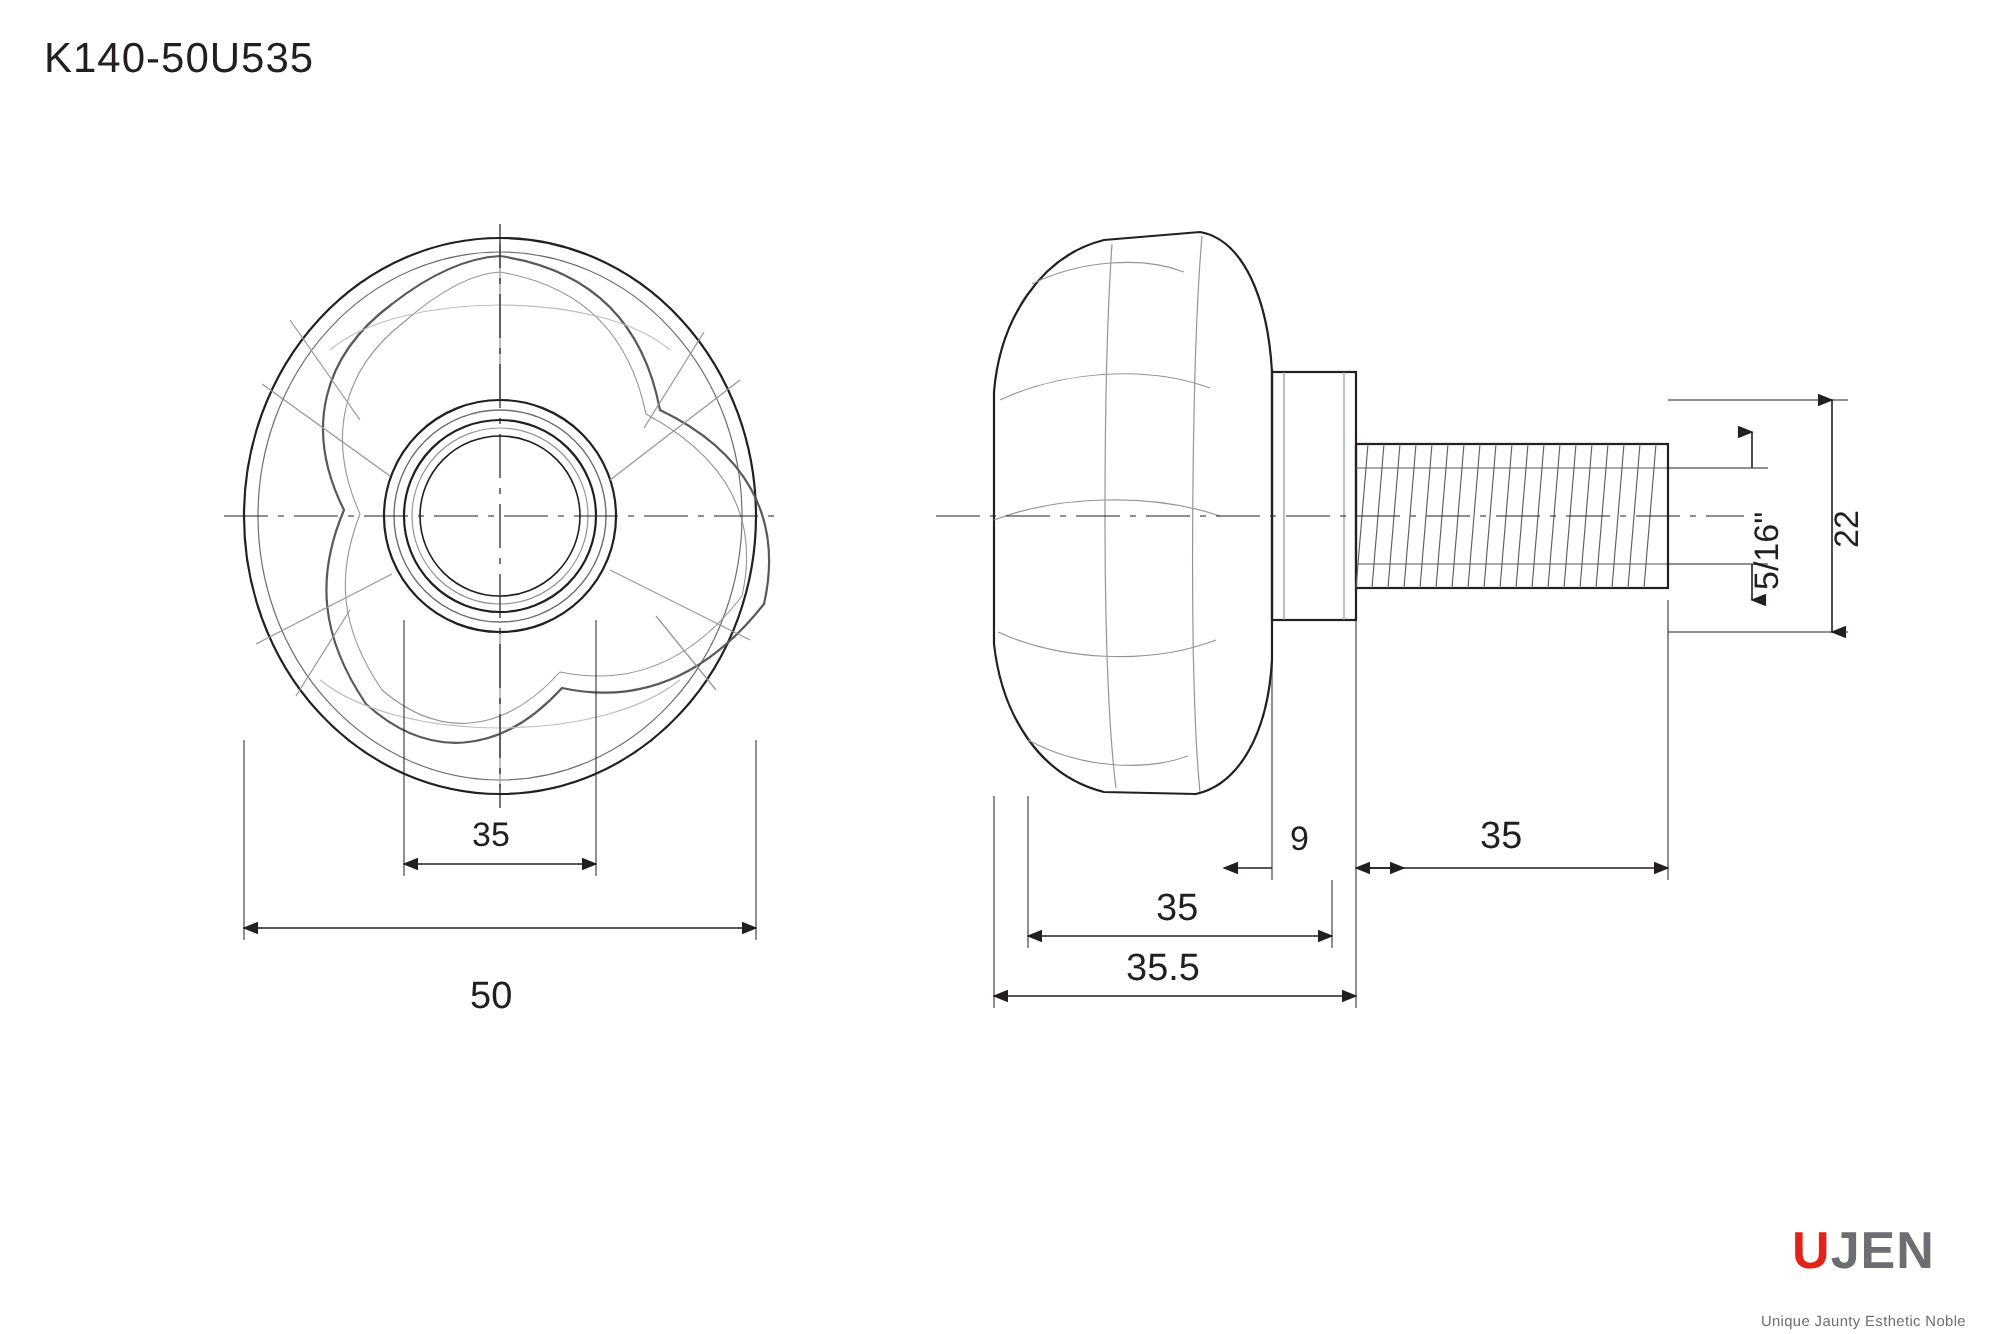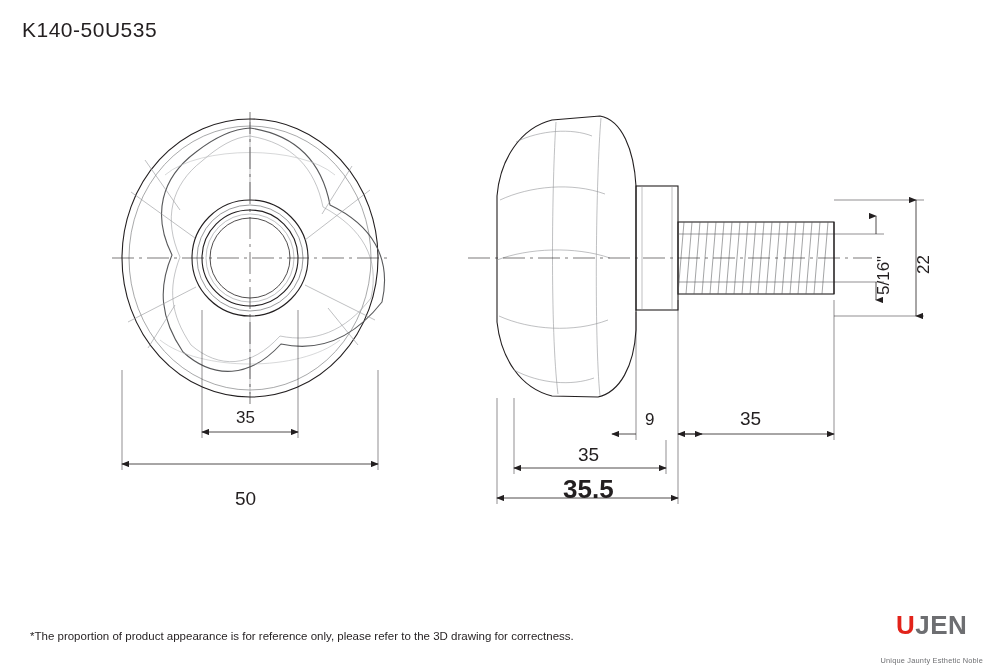--- a/index.html
+++ b/index.html
@@ -266,25 +266,24 @@
 
     </g>
   </svg>
 
   <div class="dim-text" style="left:236px; top:408px;">35</div>
   <div class="dim-text" style="left:235px; top:440px; font-size:19px;margin-top:48px;">50</div>
 
   <div class="dim-text" style="left:645px; top:410px;">9</div>
   <div class="dim-text" style="left:740px; top:408px; font-size:19px;">35</div>
   <div class="dim-text" style="left:578px; top:444px; font-size:19px;">35</div>
-  <div class="dim-text" style="left:563px; top:474px; font-size:26px;font-weight:bold;">35.5</div>
+  <div class="dim-text" style="left:563px; top:474px; font-size:19px;">35.5</div>
 
   <div class="dim-vert" style="left:874px; top:295px; transform:rotate(-90deg);">5/16"</div>
   <div class="dim-vert" style="left:914px; top:274px; transform:rotate(-90deg);">22</div>
 
-  <div class="footnote" id="note-en">*The proportion of product appearance is for reference only, please refer to the 3D drawing for correctness.</div>
 
   <div class="logo-wrap">
     <div class="logo-text"><span class="logo-u">U</span><span class="logo-rest">JEN</span></div>
     <div class="logo-sub">Unique Jaunty Esthetic Noble</div>
   </div>
 
 </div>
 
 </body></html>

